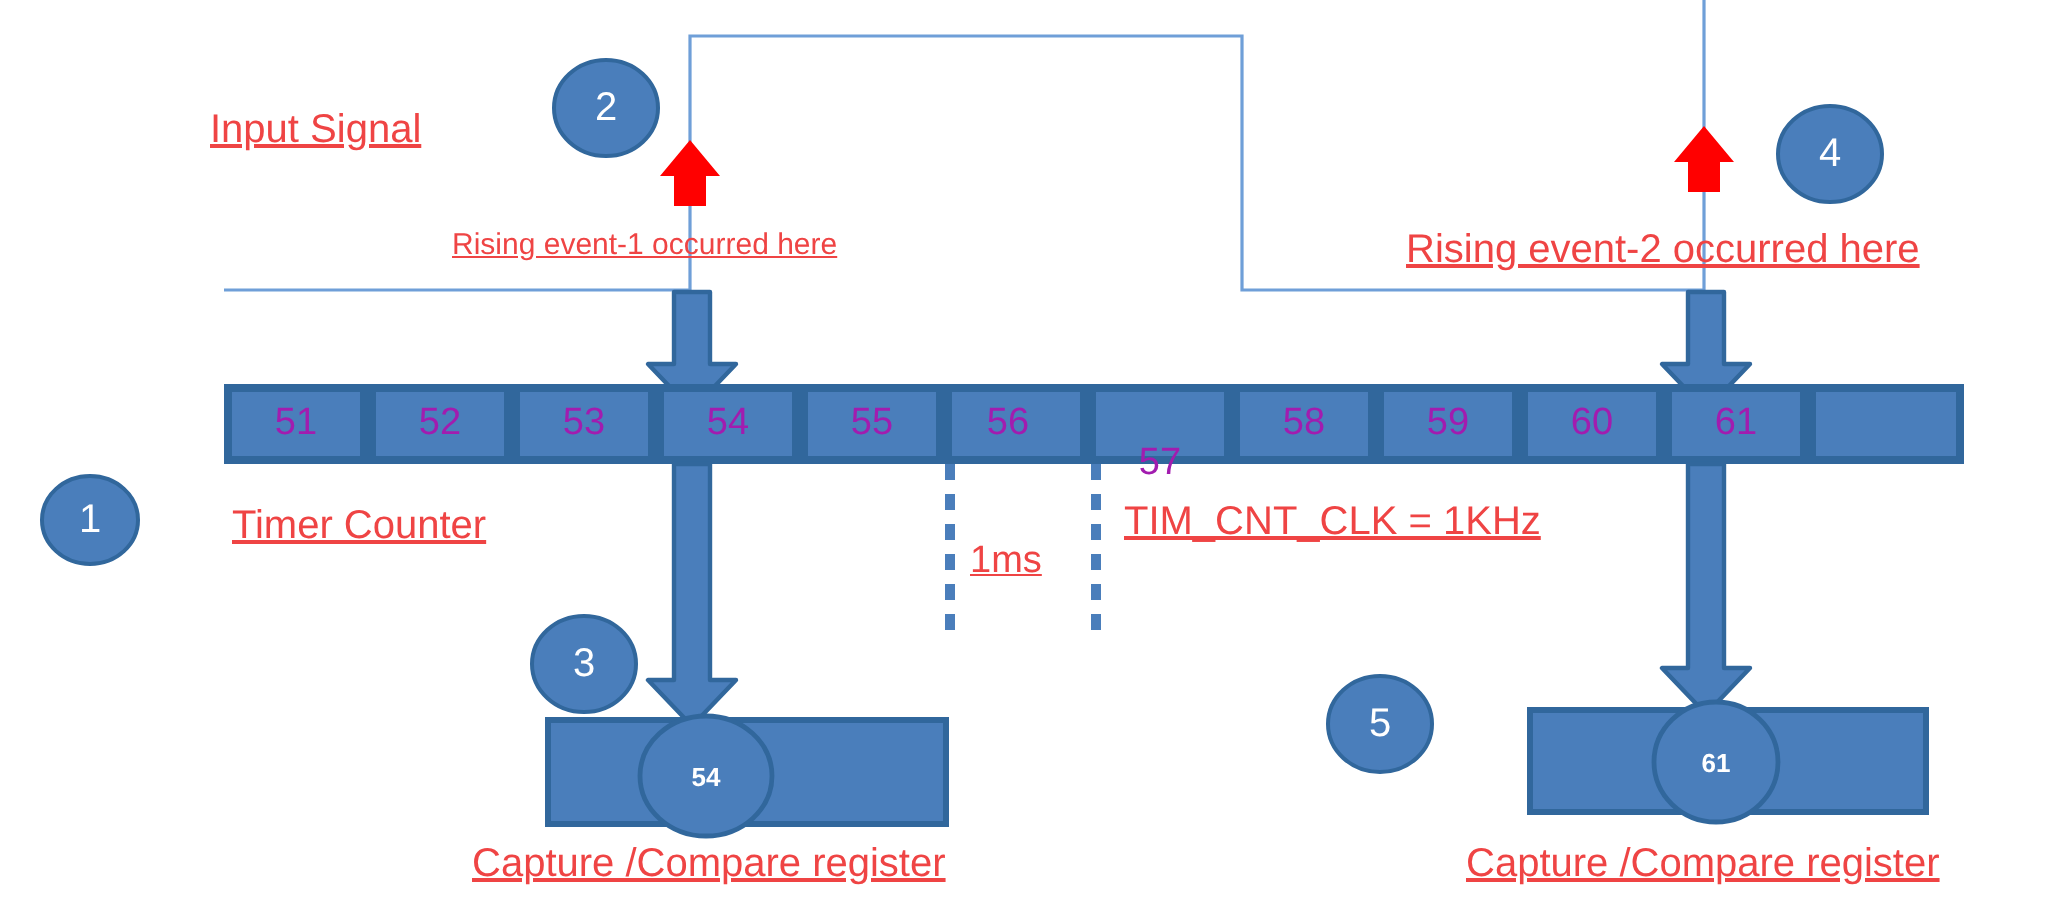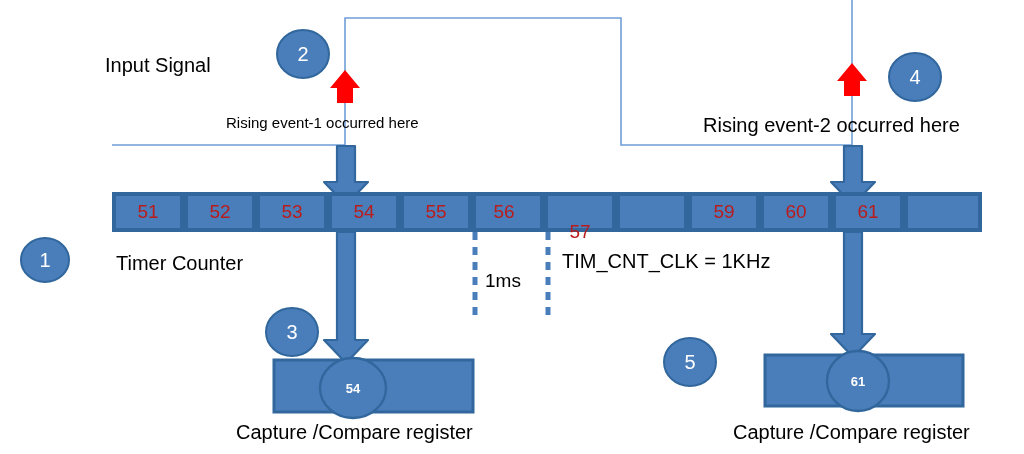--- a/index.html
+++ b/index.html
@@ -4,31 +4,31 @@
 <style>
   html,body{margin:0;padding:0;background:#ffffff;}
   #stage{
     position:relative;
     width:1024px;height:454px;
     background:#ffffff;
     font-family:"Liberation Sans", sans-serif;
     overflow:hidden;
   }
   svg.layer{position:absolute;left:0;top:0;width:1024px;height:454px;}
-  .lbl{position:absolute;color:#000000;white-space:nowrap;}
+  .lbl{position:absolute;color:#ef4444;white-space:nowrap;text-decoration:underline;}
   .lbl-input-signal{left:105px;top:54px;font-size:20px;}
   .lbl-rise1{left:226px;top:114px;font-size:15px;}
   .lbl-rise2{left:703px;top:114px;font-size:20px;}
   .lbl-timer{left:116px;top:252px;font-size:20px;}
   .lbl-1ms{left:485px;top:270px;font-size:19px;}
   .lbl-clk{left:562px;top:250px;font-size:20px;}
   .lbl-ccr1{left:236px;top:421px;font-size:20px;}
   .lbl-ccr2{left:733px;top:421px;font-size:20px;}
   .cell-num{
-    position:absolute;color:#b91c1c;font-size:19px;
+    position:absolute;color:#a21caf;font-size:19px;
     text-align:center;line-height:30px;
   }
   .badge-num{
     position:absolute;color:#ffffff;font-size:20px;
     width:46px;text-align:center;line-height:20px;
   }
   .reg-num{
     position:absolute;color:#ffffff;font-size:13px;font-weight:bold;
     width:60px;text-align:center;line-height:13px;
   }
@@ -131,20 +131,21 @@
 
   <div class="lbl lbl-ccr2">Capture /Compare register</div>
 
   <div class="cell-num" style="left:116px;top:197px;width:64px;">51</div>
   <div class="cell-num" style="left:188px;top:197px;width:64px;border-radius:10px;">52</div>
   <div class="cell-num" style="left:260px;top:197px;width:64px;">53</div>
   <div class="cell-num" style="left:332px;top:197px;width:64px;">54</div>
   <div class="cell-num" style="left:404px;top:197px;width:64px;">55</div>
   <div class="cell-num" style="left:476px;top:197px;width:56px;">56</div>
   <div class="cell-num" style="left:548px;top:197px;width:64px;margin-top:20px;">57</div>
+  <div class="cell-num" style="left:620px;top:197px;width:64px;">58</div>
   <div class="cell-num" style="left:692px;top:197px;width:64px;">59</div>
   <div class="cell-num" style="left:764px;top:197px;width:64px;">60</div>
   <div class="cell-num" style="left:836px;top:197px;width:64px;">61</div>
   <div class="cell-num" style="left:908px;top:197px;width:70px;"></div>
 
   <div class="reg-num" style="left:323px;top:382px;">54</div>
   <div class="reg-num" style="left:828px;top:375px;">61</div>
 
   <div class="badge-num" style="left:22px;top:250px;">1</div>
   <div class="badge-num" style="left:280px;top:44px;">2</div>

